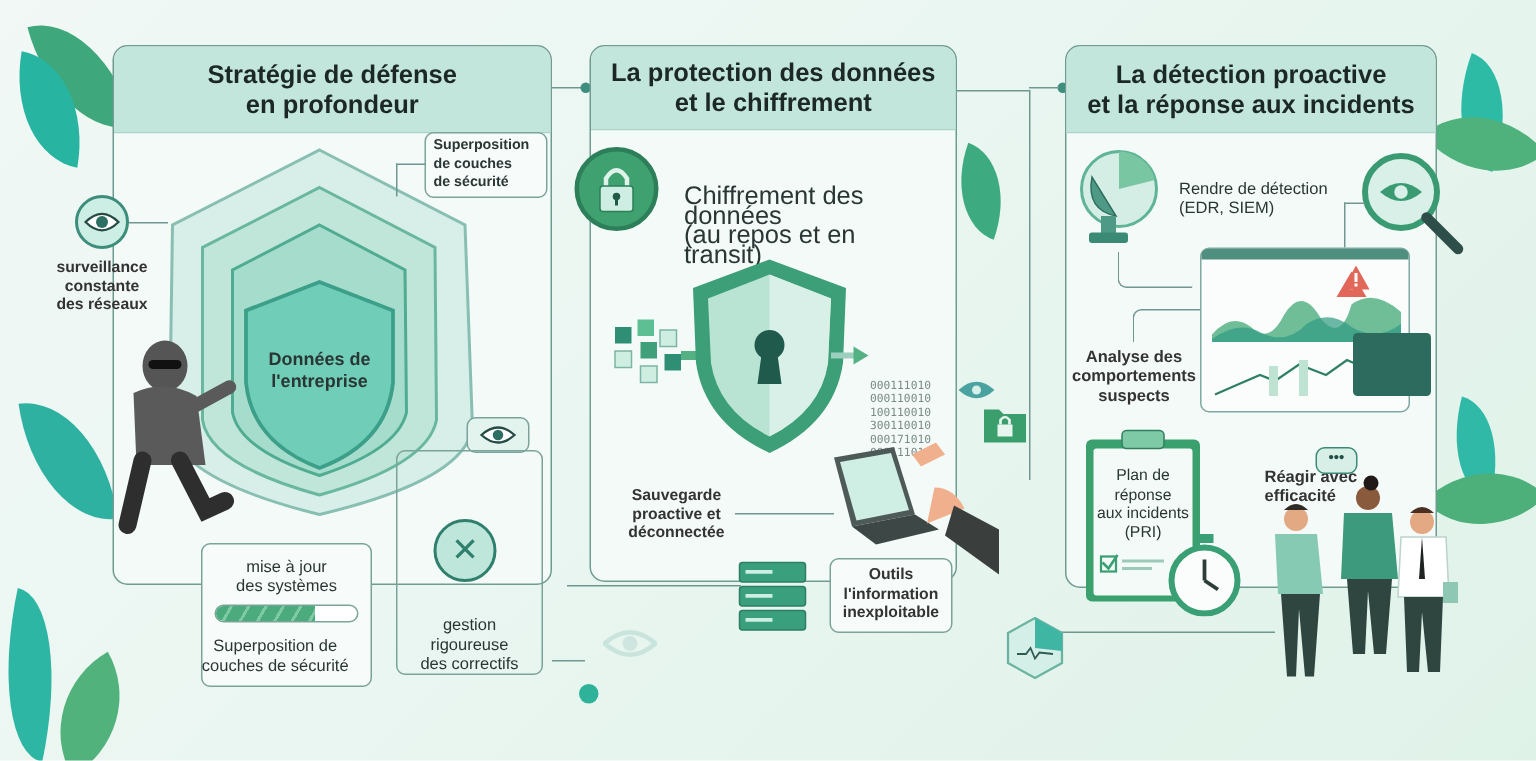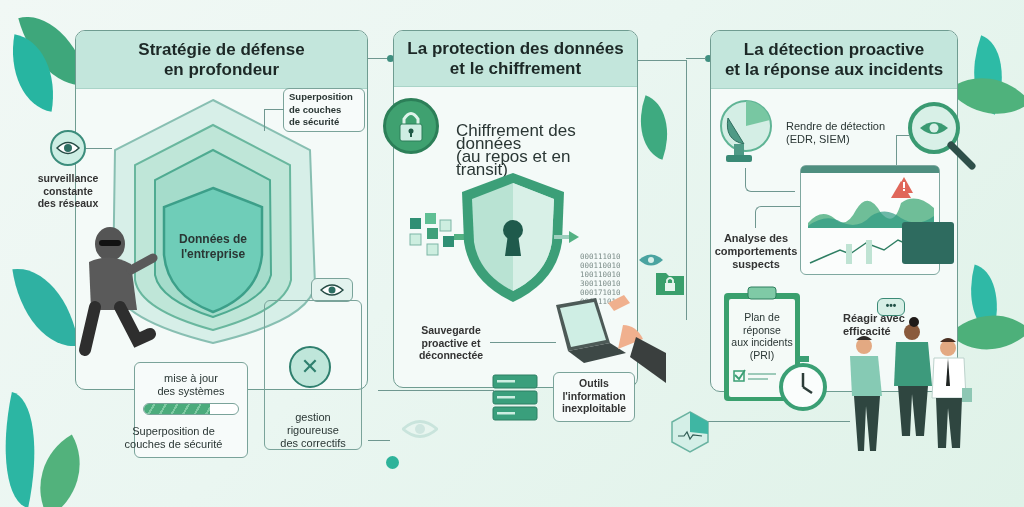--- a/index.html
+++ b/index.html
@@ -118,21 +118,21 @@
     <path d="M1 7 Q12 -3 23 7 Q12 17 1 7 Z" fill="#fff" stroke="#254b44" stroke-width="1.5"></path>
     <circle cx="12" cy="7" r="3.5" fill="#2d6f63"></circle>
   </svg>
 
 <div class="box" style="left:134px;top:362px;width:114px;height:96px;"></div>
 <div class="lbl c" style="left:134px;top:372px;width:114px;font-size:11px;line-height:13px;">mise à jour
 des systèmes</div>
 <div style="position:absolute;left:143px;top:403px;width:96px;height:12px;border:1.3px solid #7aa39a;border-radius:7px;background:#fff;overflow:hidden;">
   <div style="height:100%;width:70%;background:repeating-linear-gradient(120deg,#4bab7c 0 8px,#7fcaa3 8px 10px);"></div>
 </div>
-<div class="lbl c" style="left:124px;top:425px;width:99px;font-size:11px;line-height:13px;">Superposition de
+<div class="lbl c" style="left:134px;top:425px;width:99px;font-size:11px;line-height:13px;">Superposition de
 couches de sécurité</div>
 
 <div class="box" style="left:264px;top:300px;width:98px;height:150px;background:transparent;"></div>
 <div class="circle-icon" style="left:289px;top:346px;width:42px;height:42px;background:#bfe6da;border:2px solid #2f7f6e;font-size:22px;color:#2f7f6e;">✕</div>
 <div class="lbl c" style="left:265px;top:394px;width:96px;font-size:11px;line-height:13px;margin-top:17px;">gestion
 rigoureuse
 des correctifs</div>
 
 <div class="line" style="left:368px;top:58px;width:22px;height:1px;border-top-width:1.5px;"></div>
 <div class="dot" style="left:387px;top:55px;"></div>

